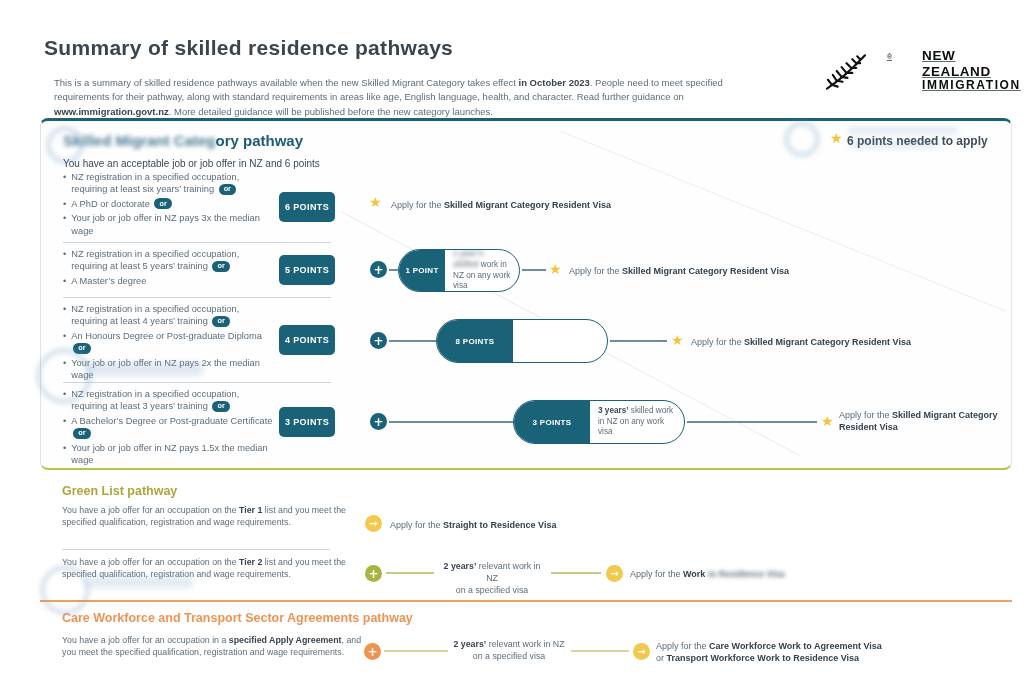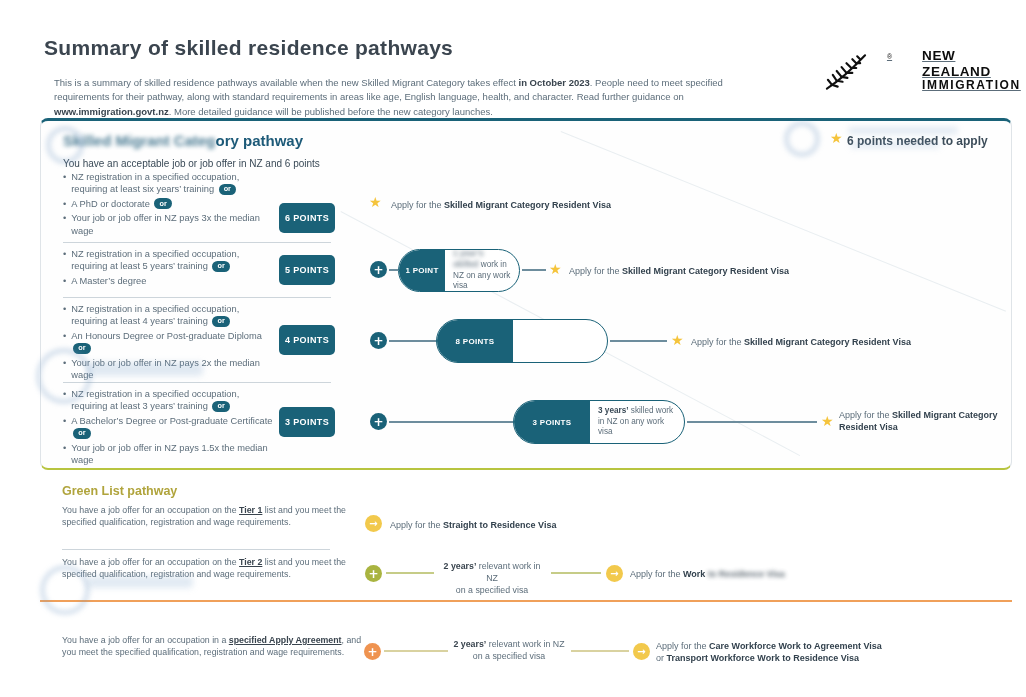--- a/index.html
+++ b/index.html
@@ -45,21 +45,21 @@
   .pill{position:absolute;height:43px;border:1.5px solid #1a6278;border-radius:22px;background:#fff;
         display:flex;overflow:hidden;box-sizing:border-box;}
   .pill-left{background:#1a6278;color:#fff;font-size:8px;font-weight:700;letter-spacing:.3px;
              display:flex;align-items:center;justify-content:center;flex:0 0 auto;}
   .pill-right{display:flex;align-items:center;padding:3px 8px;font-size:8.2px;line-height:1.3;color:#5c6d7a;}
   .pill-right b{color:#3a4a57;}
   .apply{font-size:9px;color:#5c6d7a;line-height:1.35;}
   .apply b{color:#33424e;}
   .note{font-size:12px;font-weight:700;color:#3d4d5a;}
   .bodytxt{font-size:8.8px;line-height:1.4;color:#5c6d7a;}
-  .bodytxt b{color:#39444e;text-decoration:underline;}
+  .bodytxt b{color:#39444e;}
   .mid-work{font-size:8.8px;line-height:1.35;text-align:center;color:#5c6d7a;}
   .mid-work b{color:#39444e;}
   .sec-head-green{position:absolute;left:62px;top:484px;font-size:12.5px;font-weight:700;color:#b0a43c;}
   .sec-head-orange{position:absolute;left:62px;top:611px;font-size:12.5px;font-weight:700;color:#f09455;}
   .divider-orange{position:absolute;left:40px;top:600px;width:972px;height:2px;background:#f0a05a;}
   .gsep{position:absolute;left:62px;top:549px;width:268px;border-top:1px solid #cdd5db;height:0;}
   .blurx{filter:blur(2.2px);opacity:.8;}
   .wm{position:absolute;border-radius:50%;border:5px solid rgba(110,150,195,.28);filter:blur(2.5px);}
   .wmb{position:absolute;background:rgba(120,160,200,.22);filter:blur(3px);border-radius:4px;}
   .diag{position:absolute;background:#e9eef1;height:1px;transform-origin:left top;}
@@ -169,21 +169,21 @@
             <span class="dot">•</span>
             <span><span>A Bachelor’s Degree or Post-graduate Certificate</span> <span class="or-chip">or</span></span>
           </li>
         <li>
             <span class="dot">•</span>
             <span>Your job or job offer in NZ pays 1.5x the median wage</span>
           </li>
       </ul>
     </div>
 
-    <div class="badge" style="top:71px;margin-top:11px;">6 POINTS</div>
+    <div class="badge" style="top:71px;">6 POINTS</div>
     <div class="badge" style="top:134px;">5 POINTS</div>
     <div class="badge" style="top:204px;">4 POINTS</div>
     <div class="badge" style="top:286px;">3 POINTS</div>
 
     <span class="star abs" style="left:328px;top:74px;">★</span>
     <div class="apply abs" style="left:350px;top:78px;"><span>Apply for the </span><b>Skilled Migrant Category Resident Visa</b></div>
 
     <div class="plus-circle" style="left:329px;top:140px;">+</div>
     <div class="hline" style="left:348px;top:148px;width:9px;"></div>
     <div class="pill" style="left:357px;top:128px;width:122px;">
@@ -229,20 +229,21 @@
   <div class="bodytxt abs" style="left:62px;top:556px;width:292px;"><span>You have a job offer for an occupation on the </span><b>Tier 2</b><span> list and you meet the specified qualification, registration and wage requirements.</span></div>
   <div class="plus-circle plus-olive" style="left:365px;top:565px;">+</div>
   <div class="hline olive" style="left:386px;top:572px;width:48px;"></div>
   <div class="mid-work abs" style="left:437px;top:561px;width:110px;"><b>2 years’</b><span> relevant work in NZ</span><br><span>on a specified visa</span></div>
   <div class="hline olive" style="left:551px;top:572px;width:50px;"></div>
   <div class="arrow-circle" style="left:606px;top:565px;">→</div>
   <div class="apply abs" style="left:630px;top:568px;"><span>Apply for the </span><b>Work </b><b class="blurx">to Residence Visa</b></div>
 
   <div class="divider-orange"></div>
 
+  <div class="sec-head-orange">Care Workforce and Transport Sector Agreements pathway</div>
 
   <div class="bodytxt abs" style="left:62px;top:634px;width:300px;"><span>You have a job offer for an occupation in a </span><b>specified Apply Agreement</b><span>, and you meet the specified qualification, registration and wage requirements.</span></div>
   <div class="plus-circle plus-orange" style="left:364px;top:643px;">+</div>
   <div class="hline sand" style="left:384px;top:650px;width:64px;"></div>
   <div class="mid-work abs" style="left:450px;top:639px;width:118px;"><b>2 years’</b><span> relevant work in NZ</span><br><span>on a specified visa</span></div>
   <div class="hline sand" style="left:571px;top:650px;width:58px;"></div>
   <div class="arrow-circle" style="left:633px;top:643px;">→</div>
   <div class="apply abs" style="left:656px;top:640px;width:290px;"><span>Apply for the </span><b>Care Workforce Work to Agreement Visa</b><br><span>or </span><b>Transport Workforce Work to Residence Visa</b></div>
 
   <div class="wm" style="left:46px;top:126px;width:28px;height:28px;"></div>

